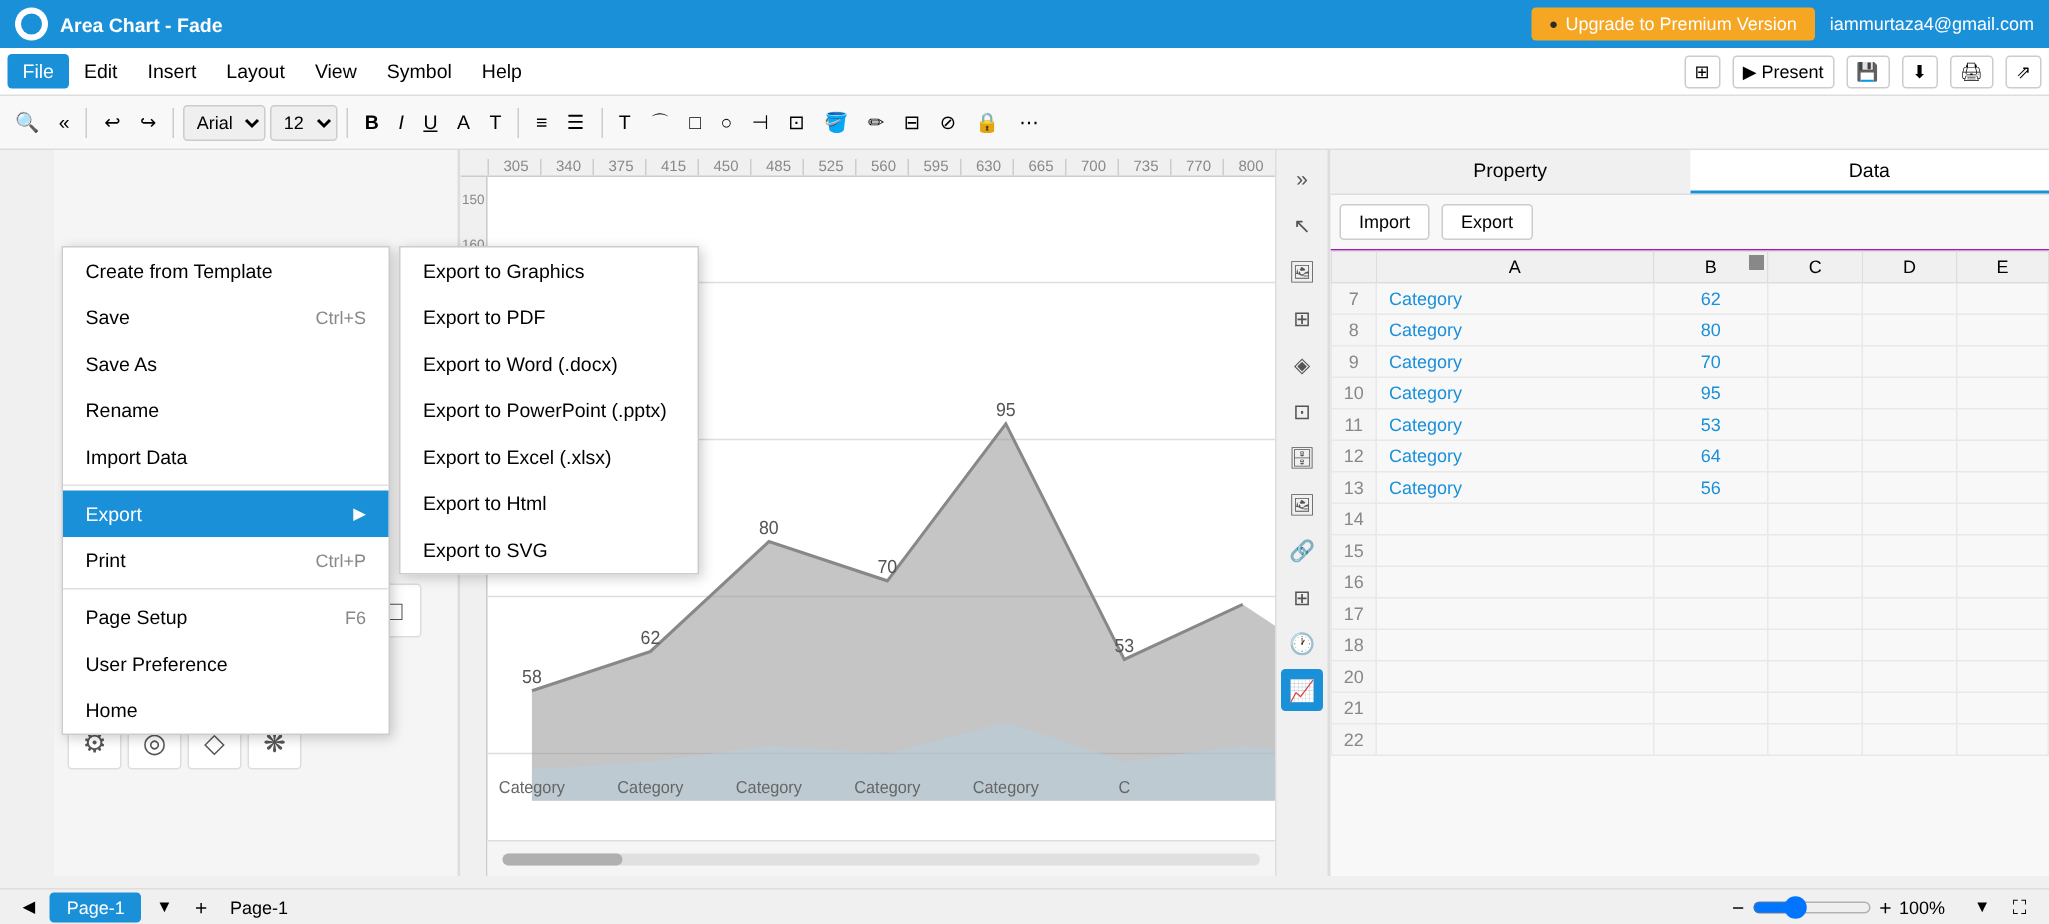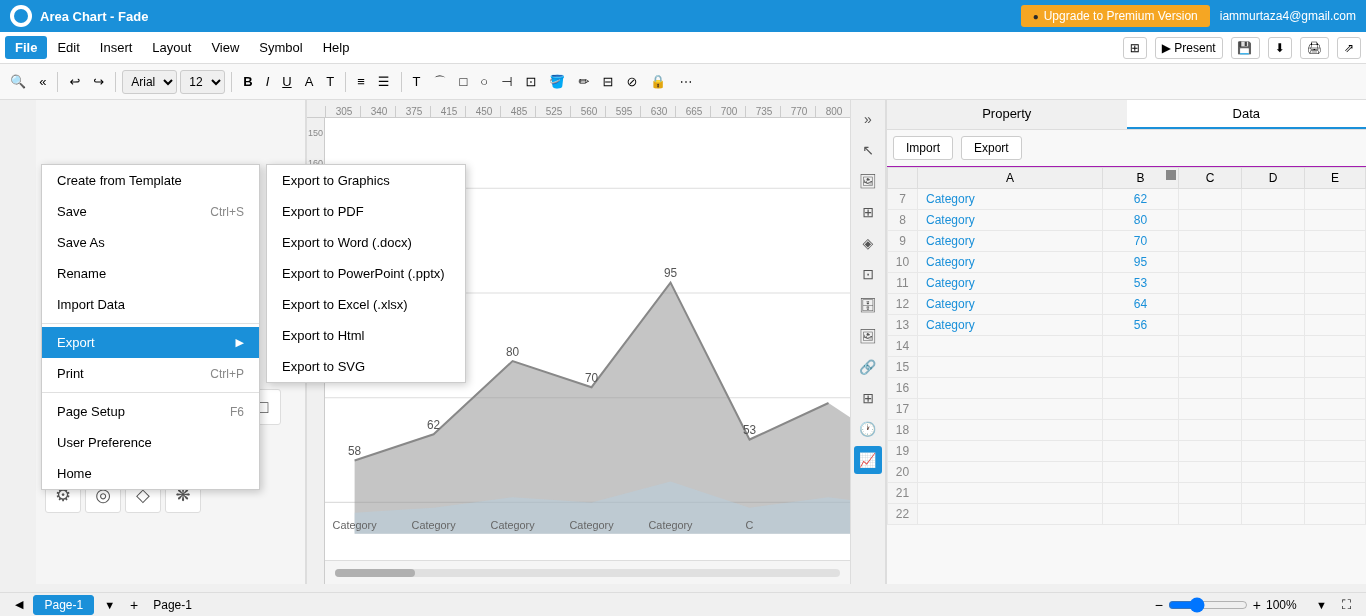--- a/index.html
+++ b/index.html
@@ -18,21 +18,21 @@
     .upgrade-btn { background: #f5a623; color: white; border: none; padding: 4px 12px; border-radius: 3px; font-size: 12px; cursor: pointer; display: flex; align-items: center; gap: 5px; }
     .upgrade-btn::before { content: '●'; color: #2a2a2a; font-size: 10px; }
     .user-email { font-size: 12px; color: white; }
 
     
     #menu-bar {
       display: flex; align-items: center; background: white; height: 32px;
       border-bottom: 1px solid #ddd; padding: 0 5px;
     }
     .menu-item { padding: 4px 10px; cursor: pointer; font-size: 13px; border-radius: 3px; }
-    .menu-item:hover, .menu-item.active { background: #e8e8e8; font-weight: bold; }
+    .menu-item:hover, .menu-item.active { background: #e8e8e8; }
     .menu-item.active { background: #1a90d9; color: white; }
     #menu-right { margin-left: auto; display: flex; align-items: center; gap: 8px; }
     .menu-icon-btn { background: none; border: 1px solid #ccc; padding: 3px 6px; cursor: pointer; border-radius: 3px; font-size: 12px; display: flex; align-items: center; gap: 3px; }
 
     
     #toolbar {
       display: flex; align-items: center; background: #f8f8f8; height: 36px;
       border-bottom: 1px solid #ddd; padding: 0 5px; gap: 3px;
     }
     .tb-btn { background: none; border: none; padding: 3px 5px; cursor: pointer; border-radius: 3px; font-size: 13px; }
@@ -441,28 +441,20 @@
     </tr>
             <tr>
       <td class="row-num">18</td>
       <td class="category"></td>
       <td class="value"></td>
       <td></td>
       <td></td>
       <td></td>
     </tr>
             <tr>
-      <td class="row-num">19</td>
-      <td class="category"></td>
-      <td class="value"></td>
-      <td></td>
-      <td></td>
-      <td></td>
-    </tr>
-            <tr>
       <td class="row-num">20</td>
       <td class="category"></td>
       <td class="value"></td>
       <td></td>
       <td></td>
       <td></td>
     </tr>
             <tr>
       <td class="row-num">21</td>
       <td class="category"></td>

